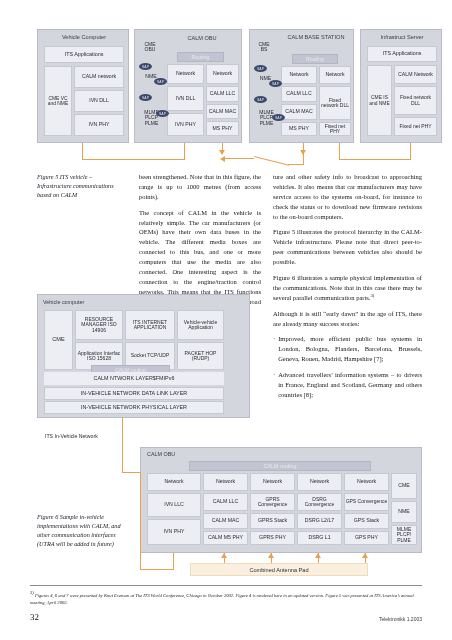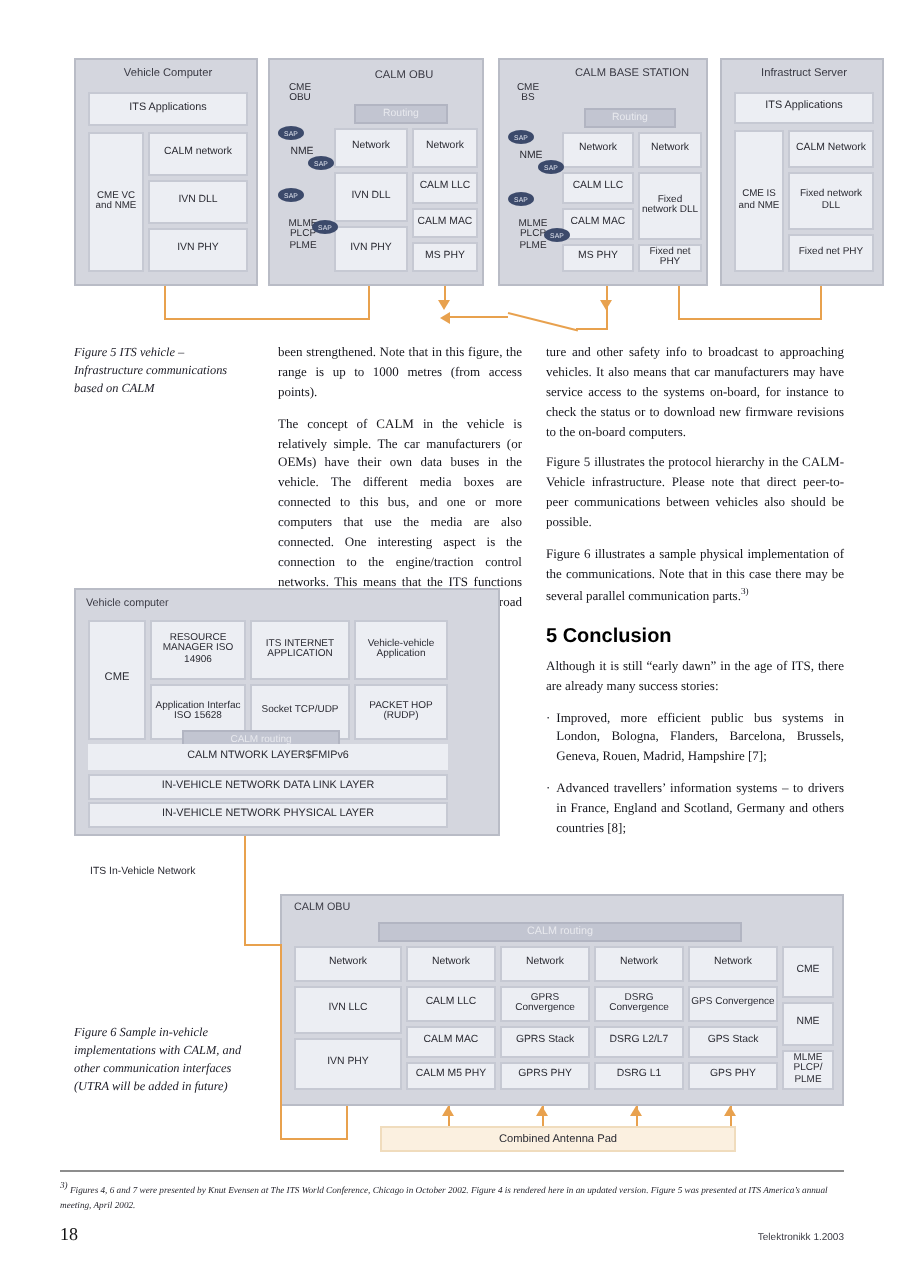--- a/index.html
+++ b/index.html
@@ -255,21 +255,20 @@
 
   <div class="col" style="left:139px;top:172px;width:122px;">
     <p>been strengthened. Note that in this figure, the range is up to 1000 metres (from access points).</p>
     <p>The concept of CALM in the vehicle is relatively simple. The car manufacturers (or OEMs) have their own data buses in the vehicle. The different media boxes are connected to this bus, and one or more computers that use the media are also connected. One interesting aspect is the connection to the engine/traction control networks. This means that the ITS functions can get hold of information about road traction/tempera-</p>
   </div>
 
   <div class="col" style="left:273px;top:172px;width:149px;">
     <p>ture and other safety info to broadcast to approaching vehicles. It also means that car manufacturers may have service access to the systems on-board, for instance to check the status or to download new firmware revisions to the on-board computers.</p>
     <p>Figure 5 illustrates the protocol hierarchy in the CALM-Vehicle infrastructure. Please note that direct peer-to-peer communications between vehicles also should be possible.</p>
     <p><span>Figure 6 illustrates a sample physical implementation of the communications. Note that in this case there may be several parallel communication parts.</span><span class="sup">3)</span></p>
-    <div class="h2">5  Conclusion</div>
     <p>Although it is still “early dawn” in the age of ITS, there are already many success stories:</p>
     <div class="bul">
       <span class="dot">·</span>
       <span>Improved, more efficient public bus systems in London, Bologna, Flanders, Barcelona, Brussels, Geneva, Rouen, Madrid, Hampshire [7];</span>
     </div>
     <div class="bul">
       <span class="dot">·</span>
       <span>Advanced travellers’ information systems – to drivers in France, England and Scotland, Germany and others countries [8];</span>
     </div>
   </div>
@@ -370,16 +369,16 @@
     <div class="conn" style="left:173px;top:553px;width:1px;height:17px;"></div>
     <div class="conn" style="left:140px;top:569px;width:34px;height:1px;"></div>
     <div class="conn" style="left:140px;top:472px;width:1px;height:98px;"></div>
   </div>
 
   <div class="rule"></div>
   <div class="fnote">
     <span class="sup">3)</span>
     <span>Figures 4, 6 and 7 were presented by Knut Evensen at The ITS World Conference, Chicago in October 2002. Figure 4 is rendered here in an updated version. Figure 5 was presented at ITS America’s annual meeting, April 2002.</span>
   </div>
-  <div class="pageno">18</div>
+  <div class="pageno">32</div>
   <div class="pubfoot">Telektronikk 1.2003</div>
 
 </div>
 
 </body></html>

